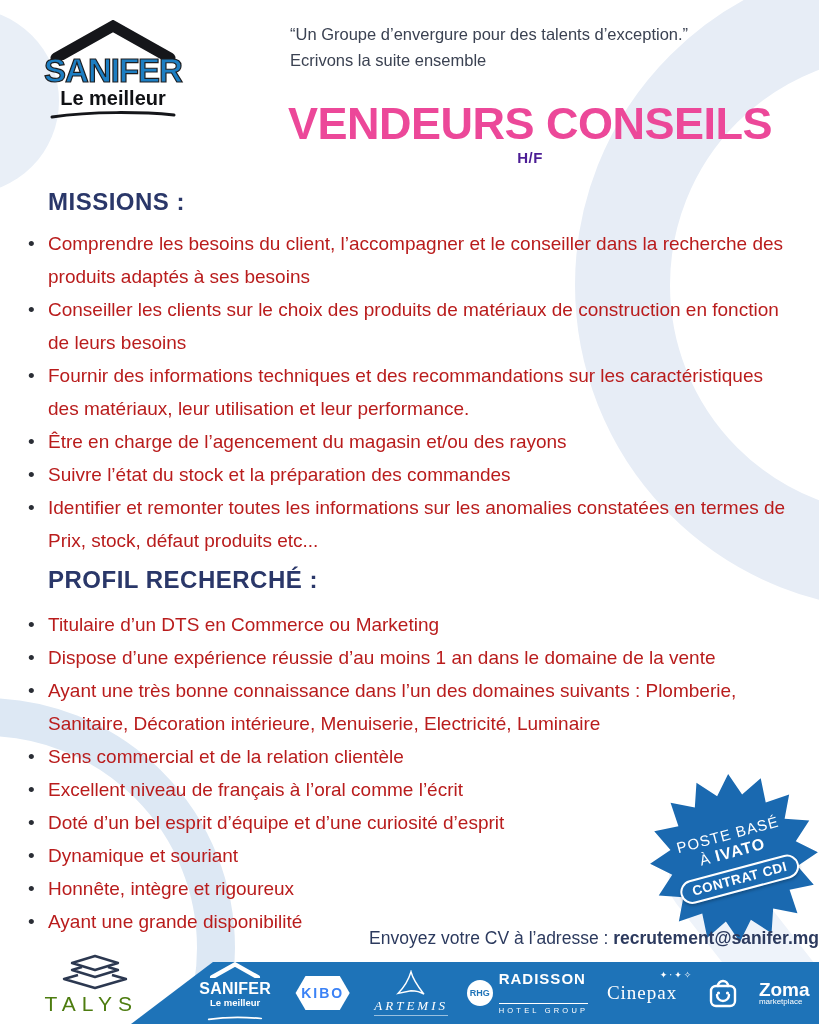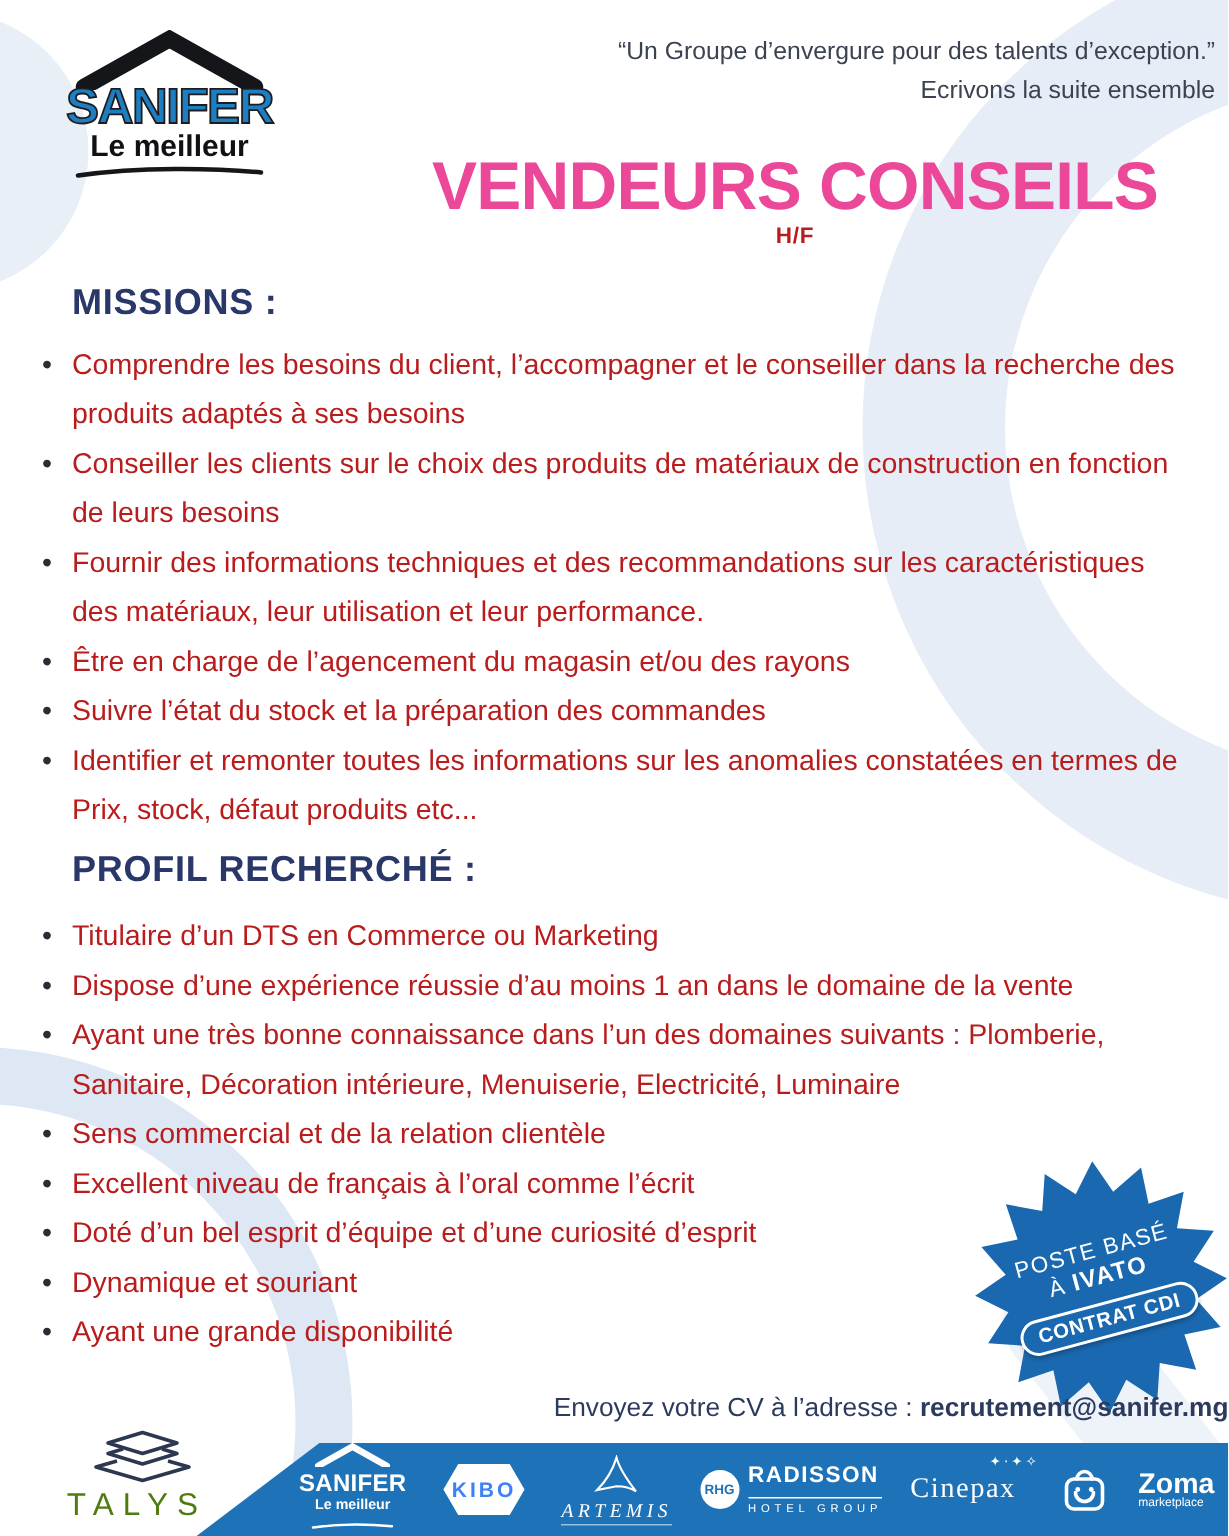--- a/index.html
+++ b/index.html
@@ -21,25 +21,25 @@
     background:#eef3fa; border-radius:40px; transform:rotate(52deg); }
   
   .brand { position:absolute; left:33px; top:20px; width:160px; text-align:center; }
   .brand .roof { display:block; margin:0 auto -6px auto; }
   .brand .brand-name {
     font-size:33px; font-weight:bold; letter-spacing:-1px; color:#1d7ec2;
     -webkit-text-stroke:1.2px #1d1d1f; line-height:1;
   }
   .brand .brand-tagline { font-size:20px; font-weight:bold; color:#101114; line-height:1.1; }
   .brand .swoosh { display:block; margin:1px auto 0 auto; }
-  .quote { position:absolute; left:290px; top:22px; width:520px; text-align:right;
+  .quote { position:absolute; left:290px; top:22px; width:520px; text-align:left;
     color:#3b4252; font-size:16.5px; line-height:1.55; font-weight:500; }
   .job-title-wrap { position:absolute; left:250px; top:100px; width:560px; text-align:center; }
   .job-title-wrap .title { font-size:45px; font-weight:bold; letter-spacing:-0.5px; color:#ec4899; line-height:1.05; }
-  .job-title-wrap .gender { font-size:15px; font-weight:bold; color:#b91c1c; letter-spacing:0.5px; margin-top:2px; }
+  .job-title-wrap .gender { font-size:15px; font-weight:bold; color:#4c1d95; letter-spacing:0.5px; margin-top:2px; }
   
   .section-heading { position:absolute; left:48px; font-size:24px; font-weight:bold;
     letter-spacing:0.5px; color:#2a3769; }
   .h-missions { top:188px; }
   .h-profile { top:566px; }
   ul.bullets { position:absolute; left:26px; width:772px; list-style:none; }
   ul.bullets li { position:relative; padding-left:22px; font-size:19px;
     line-height:33px; color:#b91c1c; }
   ul.bullets li::before { content:"•"; position:absolute; left:2px; top:0;
     color:#2a2d35; font-size:19px; }
@@ -78,21 +78,21 @@
     display:flex; align-items:center; justify-content:center; }
   .kibo-hex span { color:#3b82f6; font-weight:bold; font-size:14px; letter-spacing:2px; }
   .artemis { text-align:center; line-height:1;font-style:italic; }
   .artemis .nm { font-family:"Liberation Serif", serif; font-size:13px; letter-spacing:3px; }
   .artemis .rule { margin-top:3px; height:1px; background:rgba(255,255,255,0.55); }
   .radisson { display:flex; align-items:center; gap:6px; }
   .rhg-circle { width:26px; height:26px; border-radius:50%; background:#ffffff;
     display:flex; align-items:center; justify-content:center;
     color:#1e73b8; font-size:9px; font-weight:bold; }
   .radisson .rn { font-size:15px; font-weight:bold; letter-spacing:1px;
-    border-bottom:1.5px solid #ffffff; padding-bottom:5px; line-height:1.1; }
+    border-bottom:1.5px solid #ffffff; padding-bottom:15px; line-height:1.1; }
   .radisson .rs { font-size:7.5px; letter-spacing:3.2px; margin-top:2px; }
   .cinepax { position:relative; font-family:"Liberation Serif", serif;
     font-size:19px; letter-spacing:1px; padding-right:12px; }
   .cinepax .sparks { position:absolute; right:-4px; top:-12px; font-size:9px;
     letter-spacing:2px; font-family:"DejaVu Sans", sans-serif; }
   .zoma { display:flex; align-items:center; gap:21px; }
   .zoma .zn { font-size:19px; font-weight:bold; line-height:1; }
   .zoma .zs { font-size:8px; margin-top:-1px; }
   .zoma-text { line-height:1; }
 </style>
@@ -139,20 +139,21 @@
 
   <div class="section-heading h-profile">PROFIL RECHERCHÉ :</div>
   <ul class="bullets list-profile">
       <li><span>Titulaire d’un DTS en Commerce ou Marketing</span></li>
       <li><span>Dispose d’une expérience réussie d’au moins 1 an dans le domaine de la vente</span></li>
       <li><span>Ayant une très bonne connaissance dans l’un des domaines suivants : Plomberie, Sanitaire, Décoration intérieure, Menuiserie, Electricité, Luminaire</span></li>
       <li><span>Sens commercial et de la relation clientèle</span></li>
       <li><span>Excellent niveau de français à l’oral comme l’écrit</span></li>
       <li><span>Doté d’un bel esprit d’équipe et d’une curiosité d’esprit</span></li>
       <li><span>Dynamique et souriant</span></li>
+      <li><span>Honnête, intègre et rigoureux</span></li>
       <li><span>Ayant une grande disponibilité</span></li>
     </ul>
 
   <div class="badge">
     <svg class="star" width="172" height="172" viewBox="0 0 180 180">
       <polygon points="90.0,2.0 103.1,24.3 123.7,8.7 127.2,34.3 152.2,27.8 145.7,52.8 171.3,56.3 155.7,76.9 178.0,90.0 155.7,103.1 171.3,123.7 145.7,127.2 152.2,152.2 127.2,145.7 123.7,171.3 103.1,155.7 90.0,178.0 76.9,155.7 56.3,171.3 52.8,145.7 27.8,152.2 34.3,127.2 8.7,123.7 24.3,103.1 2.0,90.0 24.3,76.9 8.7,56.3 34.3,52.8 27.8,27.8 52.8,34.3 56.3,8.7 76.9,24.3" fill="#1a69b0"></polygon>
     </svg>
     <div class="badge-text">
       <div class="b1">POSTE BASÉ</div>
       <div class="b2"><span>À </span><b>IVATO</b></div>

